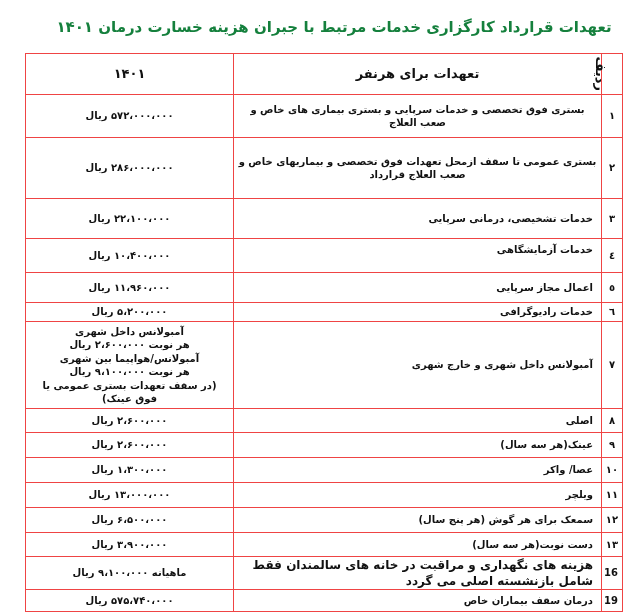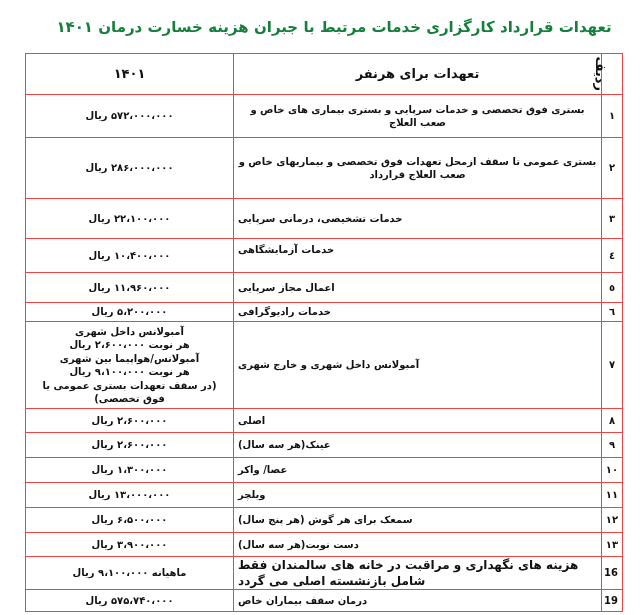--- a/index.html
+++ b/index.html
@@ -22,21 +22,21 @@
       vertical-align: middle; font-size: 10px; font-weight: bold; line-height: 1.35;
     }
     table.obl th { font-size: 13px; height: 40px; }
     col.c-num { width: 21px; }
     col.c-desc { width: 368px; }
     col.c-val { width: 208px; }
     td.num { font-size: 9px; font-weight: normal; }
     th.num-h { font-size: 7px; font-weight: normal; }
     th.num-h span { display: inline-block; transform: rotate(90deg); white-space: nowrap; }
     td.desc { text-align: right; padding-right: 14px; }
-    td.desc.center { text-align: left; padding-right: 20px; }
+    td.desc.center { text-align: right; padding-right: 8px; }
     td.val { text-align: center; }
     td.val .line { display: block; }
     .top-align { vertical-align: top !important; padding-top: 4px !important; }
   </style>
 </head>
 <body>
 
 <div class="title">تعهدات قرارداد کارگزاری خدمات مرتبط با جبران هزینه خسارت درمان ۱۴۰۱</div>
 
 <table class="obl">
@@ -84,21 +84,21 @@
       <td class="val">۵،۲۰۰،۰۰۰ ریال</td>
     </tr>
     <tr style="height:87px">
       <td class="num">۷</td>
       <td class="desc center">آمبولانس  داخل شهری و خارج شهری</td>
       <td class="val">
         <span class="line">آمبولانس  داخل شهری</span>
         <span class="line">هر نوبت ۲،۶۰۰،۰۰۰ ریال</span>
         <span class="line">آمبولانس/هواپیما بین شهری</span>
         <span class="line">هر نوبت ۹،۱۰۰،۰۰۰ ریال</span>
-        <span class="line">(در سقف تعهدات بستری عمومی یا فوق تخصصی)</span>
+        <span class="line">(در سقف تعهدات بستری عمومی یا فوق عینک)</span>
       </td>
     </tr>
     <tr style="height:24px">
       <td class="num">۸</td>
       <td class="desc center">اصلی</td>
       <td class="val">۲،۶۰۰،۰۰۰ ریال</td>
     </tr>
     <tr style="height:25px">
       <td class="num">۹</td>
       <td class="desc center">عینک(هر سه سال)</td>

